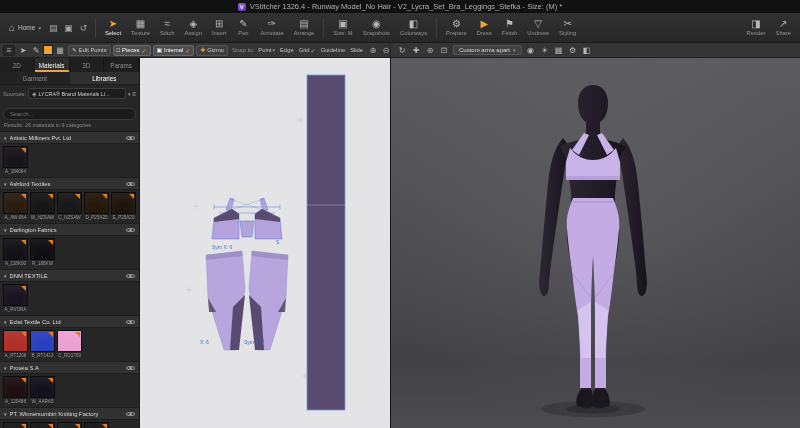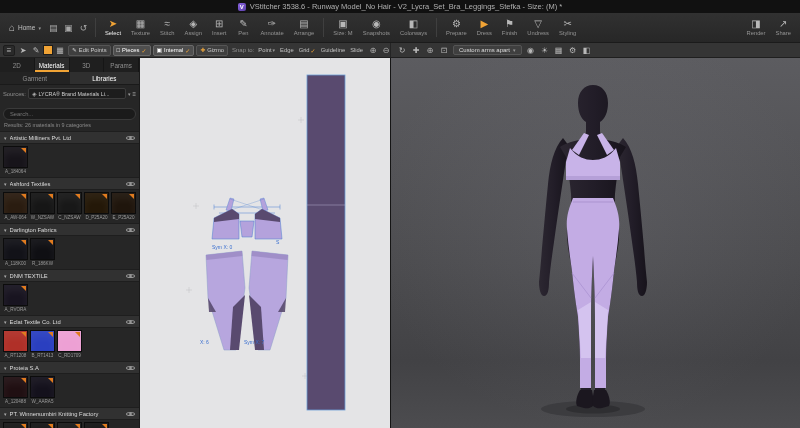--- a/index.html
+++ b/index.html
@@ -73,21 +73,21 @@
   svg{display:block}
   .bluetxt{font-size:5px;fill:#3a6fd0;font-family:"Liberation Sans",sans-serif}
 </style>
 </head>
 <body>
 
 <div class="app">
 
   <div class="titlebar">
     <span class="vlogo">V</span>
-    <span>VStitcher 3538.6 - Runway Model_No Hair - V2_Lycra_Set_Bra_Leggings_Stefka - Size: (M) *</span>
+    <span>VStitcher 1326.4 - Runway Model_No Hair - V2_Lycra_Set_Bra_Leggings_Stefka - Size: (M) *</span>
   </div>
 
   <div class="toolbar">
     <div class="tbgroup">
       <div class="tbtn homebtn">
         <span class="glyph">⌂</span>
         <span>Home</span>
         <span class="caret">▾</span>
       </div>
       <div class="minibtn">

